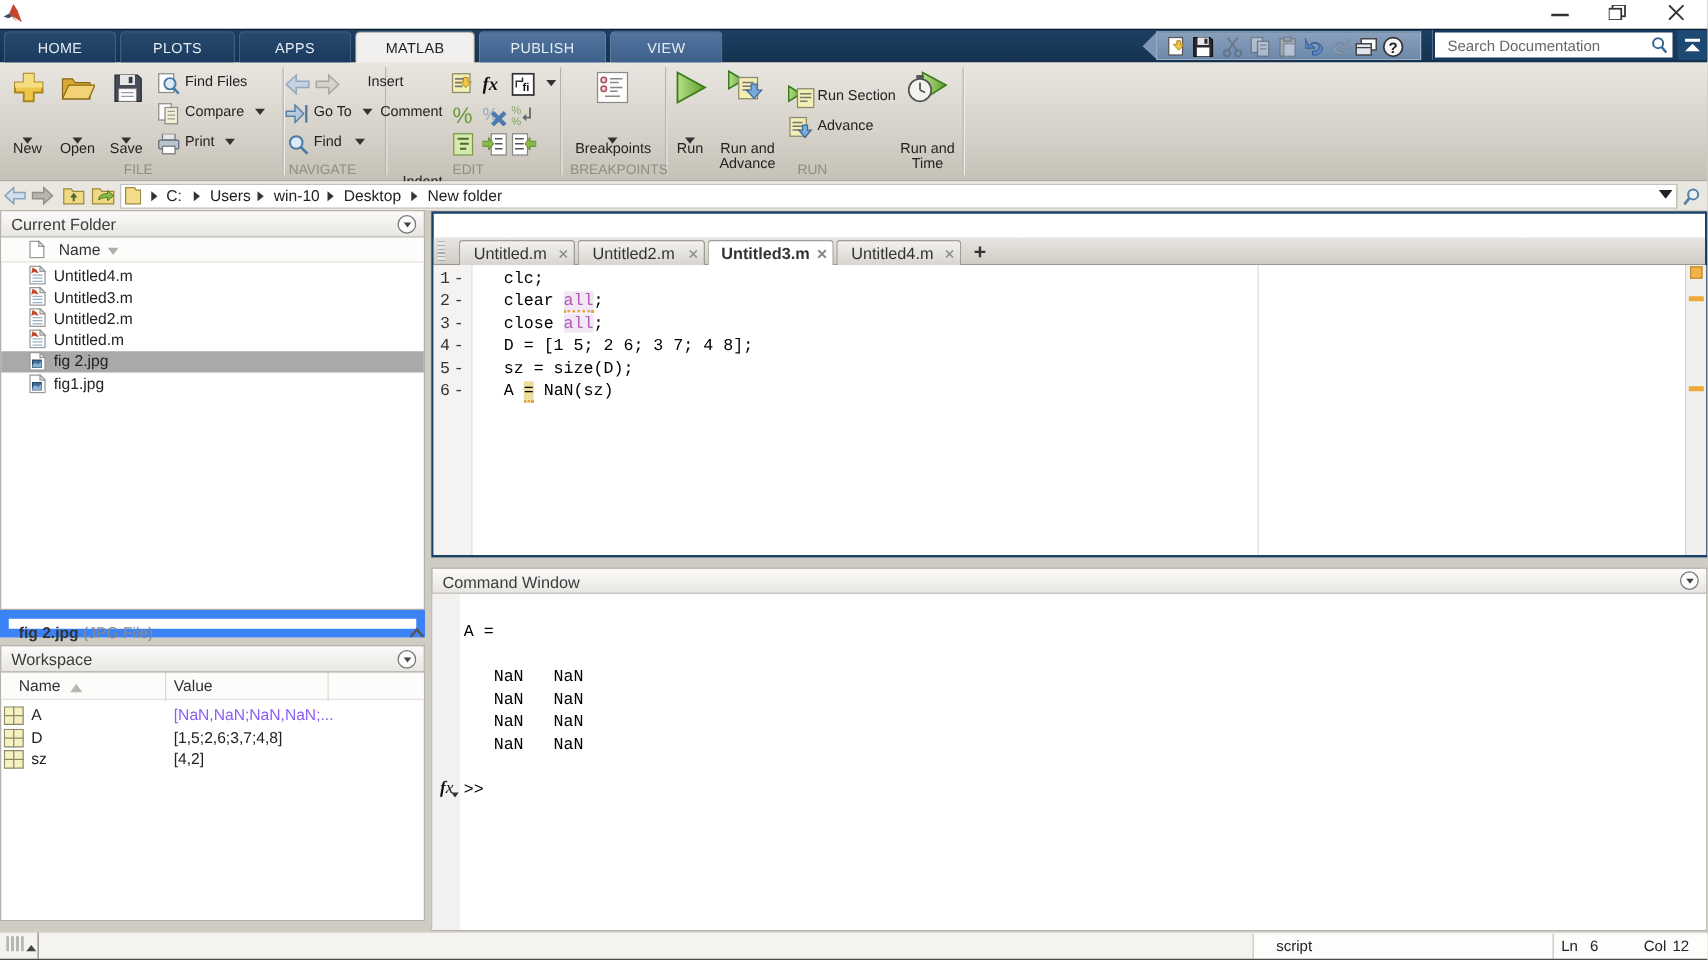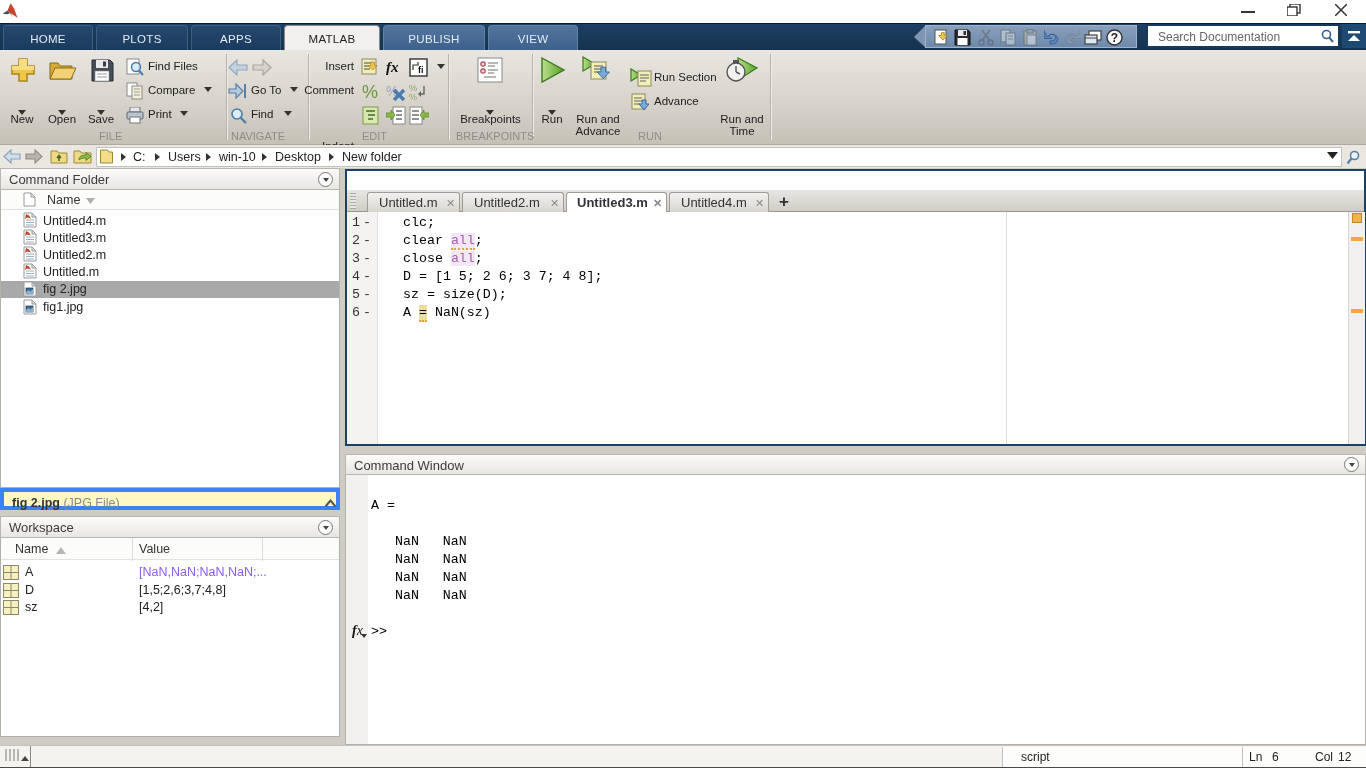--- a/index.html
+++ b/index.html
@@ -33,21 +33,21 @@
 #addrbar{left:0;top:145px;width:1366px;height:23px;background:#eae7e1;}
 #crumbfield{left:96px;top:147px;width:1246px;height:20px;background:#fff;border:1px solid #c4c1ba;box-sizing:border-box;}
 .crumbtxt{position:absolute;top:150px;font-size:12.5px;color:#222;}
 .crumbsep{position:absolute;top:153px;width:0;height:0;border-top:4px solid transparent;border-bottom:4px solid transparent;border-left:5px solid #333;}
 
 .phead{position:absolute;background:linear-gradient(#fcfbfa,#e8e6e2);border:1px solid #b9b6af;box-sizing:border-box;}
 .phead .ptitle{position:absolute;left:8px;top:3px;font-size:13px;color:#3c3c3c;}
 .circbtn{position:absolute;width:15px;height:15px;border:1px solid #777;border-radius:50%;box-sizing:border-box;background:#fdfdfd;}
 .circbtn:after{content:"";position:absolute;left:3.5px;top:5px;width:0;height:0;border-left:3px solid transparent;border-right:3px solid transparent;border-top:4px solid #444;}
 #cfpanel{left:0;top:168px;width:340px;height:320px;background:#fff;border:1px solid #b3b0a9;box-sizing:border-box;}
-#figbar{left:0;top:488px;width:340px;height:22px;background:#fef9c3;border:4px solid #3b82f6;box-sizing:border-box;}
+#figbar{left:0;top:488px;width:340px;height:22px;background:#ffffff;border:7px solid #3b82f6;box-sizing:border-box;}
 #wspanel{left:0;top:537px;width:340px;height:200px;background:#fff;border:1px solid #b3b0a9;box-sizing:border-box;}
 .filerow{position:absolute;left:1px;font-size:12.5px;color:#222;}
 
 #editor{left:345px;top:169px;width:1021px;height:277px;background:#fff;border:2px solid #1c4166;box-sizing:border-box;}
 #edtitle{left:0;top:0;width:1017px;height:19px;background:linear-gradient(#2d6195,#17395d);}
 #edtabs{left:0;top:19px;width:1017px;height:22px;background:linear-gradient(#e8e6e2,#d0cdc6);border-bottom:1px solid #9b978f;box-sizing:border-box;}
 .edtab{position:absolute;top:2px;height:20px;background:linear-gradient(#f2f1ef,#d8d5cf);border:1px solid #a09d96;border-bottom:none;border-radius:3px 3px 0 0;font-size:13px;color:#333;box-sizing:border-box;}
 .edtab.active{background:#fff;font-weight:bold;height:21px;}
 .tabx{position:absolute;top:4px;font-size:11px;color:#888;}
 
@@ -214,21 +214,21 @@
   </svg>
   <div class="smlabel" style="left:251px;top:34px;">Go To</div>
   <div class="darr" style="left:290px;top:37px;"></div>
   <svg class="abs" style="left:230px;top:57px" width="17" height="17" viewBox="0 0 17 17">
     <circle cx="7" cy="7" r="5" fill="#dcebf7" stroke="#4a7ba6" stroke-width="1.6"></circle>
     <line x1="10.5" y1="10.5" x2="16" y2="16" stroke="#4a7ba6" stroke-width="2.2"></line>
   </svg>
   <div class="smlabel" style="left:251px;top:58px;">Find</div>
   <div class="darr" style="left:284px;top:61px;"></div>
 
-  <div class="smlabel" style="left:294px;top:10px;width:60px;text-align:right;">Insert</div>
+  <div class="smlabel" style="left:294px;top:10px;width:60px;text-align:left;">Insert</div>
   <div class="smlabel" style="left:294px;top:34px;width:60px;text-align:right;">Comment</div>
   <div class="smlabel" style="left:294px;top:58px;width:60px;text-align:right;margin-top:32px;">Indent</div>
   <div class="darr" style="left:437px;top:14px;"></div>
 
   <svg class="abs" style="left:361px;top:8px" width="19" height="19" viewBox="0 0 19 19">
     <rect x="1" y="1" width="14" height="15" fill="#f3eeb4" stroke="#8a8a6a"></rect>
     <line x1="3" y1="5" x2="12" y2="5" stroke="#777" stroke-width="1.4"></line>
     <line x1="3" y1="8" x2="12" y2="8" stroke="#777" stroke-width="1.4"></line>
     <line x1="3" y1="11" x2="9" y2="11" stroke="#777" stroke-width="1.4"></line>
     <path d="M12 10 h4 v4 h3 l-5 5 -5 -5 h3 z" fill="#f0c64a" stroke="#a9831c" stroke-width="0.8" transform="translate(-1,-5) scale(0.9)"></path>
@@ -439,21 +439,21 @@
   <rect x="3" y="7" width="7" height="6" fill="#3a6a9a" stroke="#1a3a5a" stroke-width="0.7"></rect>
   <path d="M3 11 l2.5 -2 2 1.5 2.5 -2.5 v5 h-7 z" fill="#8ab0d0"></path>
 </svg>
 <svg class="abs" style="left:23px;top:299px" width="14" height="16" viewBox="0 0 14 16">
   <path d="M1 15 V1 h8 l4 4 v10 z" fill="#fff" stroke="#999"></path>
   <path d="M9 1 l4 4 h-4 z" fill="#e4e4e4" stroke="#999"></path>
   <rect x="3" y="7" width="7" height="6" fill="#3a6a9a" stroke="#1a3a5a" stroke-width="0.7"></rect>
   <path d="M3 11 l2.5 -2 2 1.5 2.5 -2.5 v5 h-7 z" fill="#8ab0d0"></path>
 </svg>
 <div class="abs phead" style="left:0;top:168px;width:340px;height:22px;">
-    <div class="ptitle">Command Folder</div>
+    <div class="ptitle">Current Folder</div>
   </div>
 <div class="circbtn" style="left:318px;top:172px;"></div>
 
 <div class="abs" id="figbar">
   <div class="abs" style="left:8px;top:4px;font-size:12.5px;color:#333;"><b>fig 2.jpg</b> <span style="color:#8a8a8a">(JPG File)</span></div>
   <svg class="abs" style="left:320px;top:7px" width="13" height="9" viewBox="0 0 13 9">
       <path d="M1.5 7.5 L6.5 1.5 L11.5 7.5" fill="none" stroke="#555" stroke-width="2"></path>
     </svg>
 </div>
 

